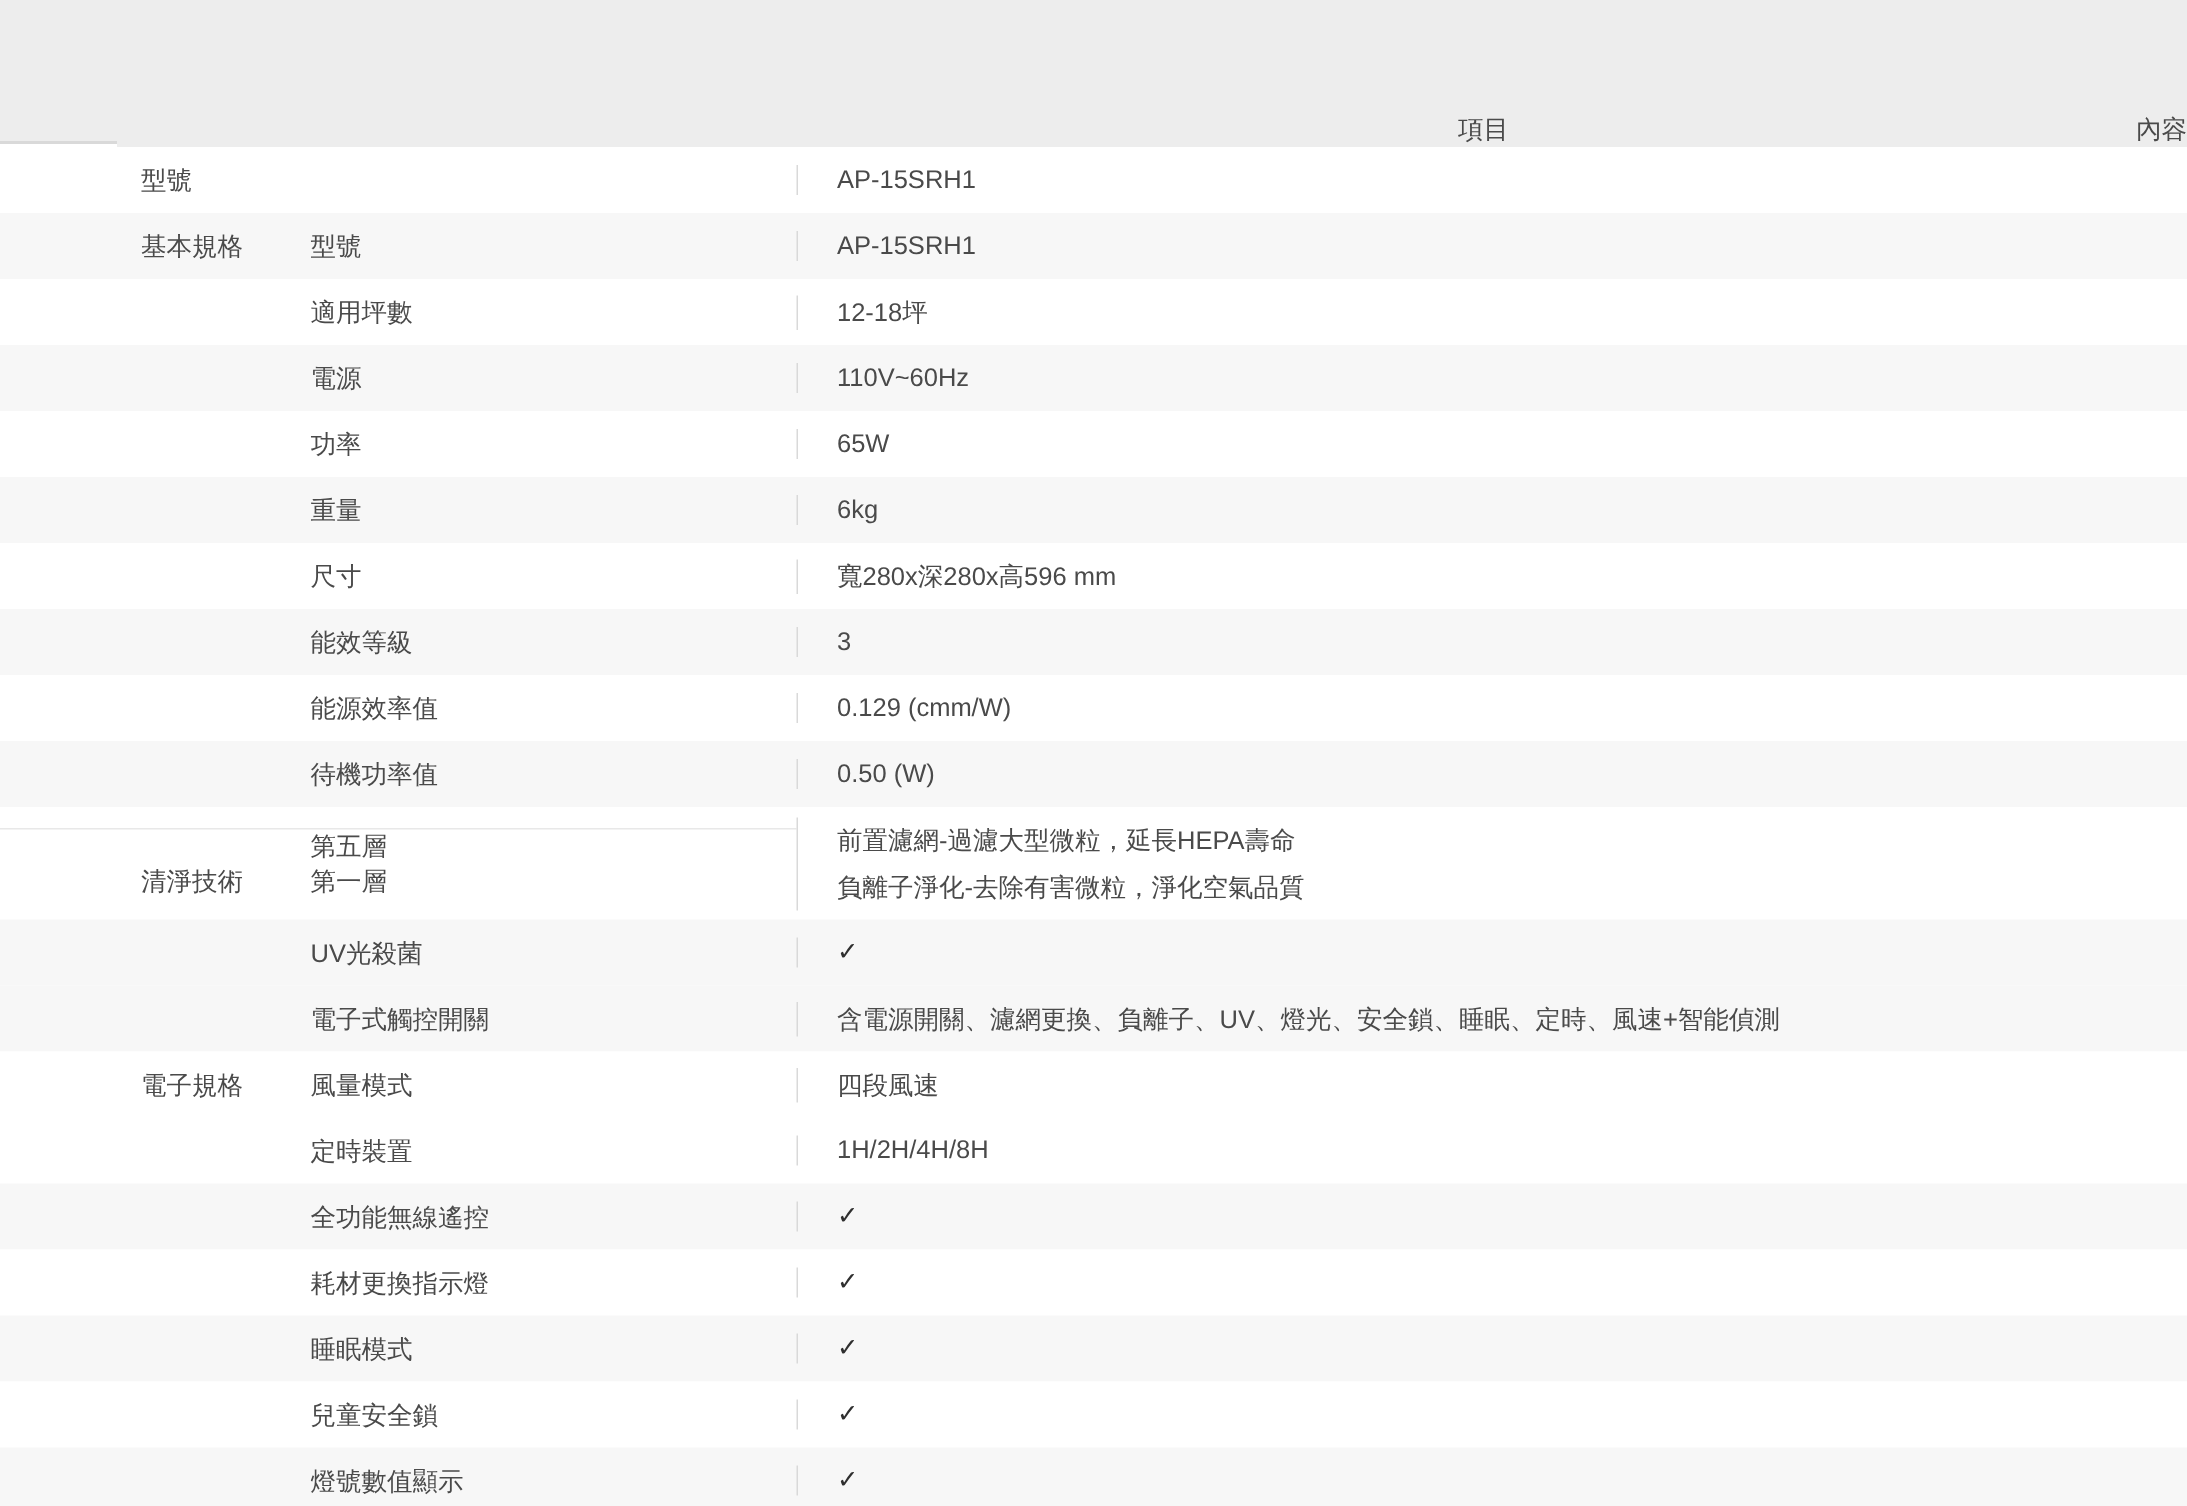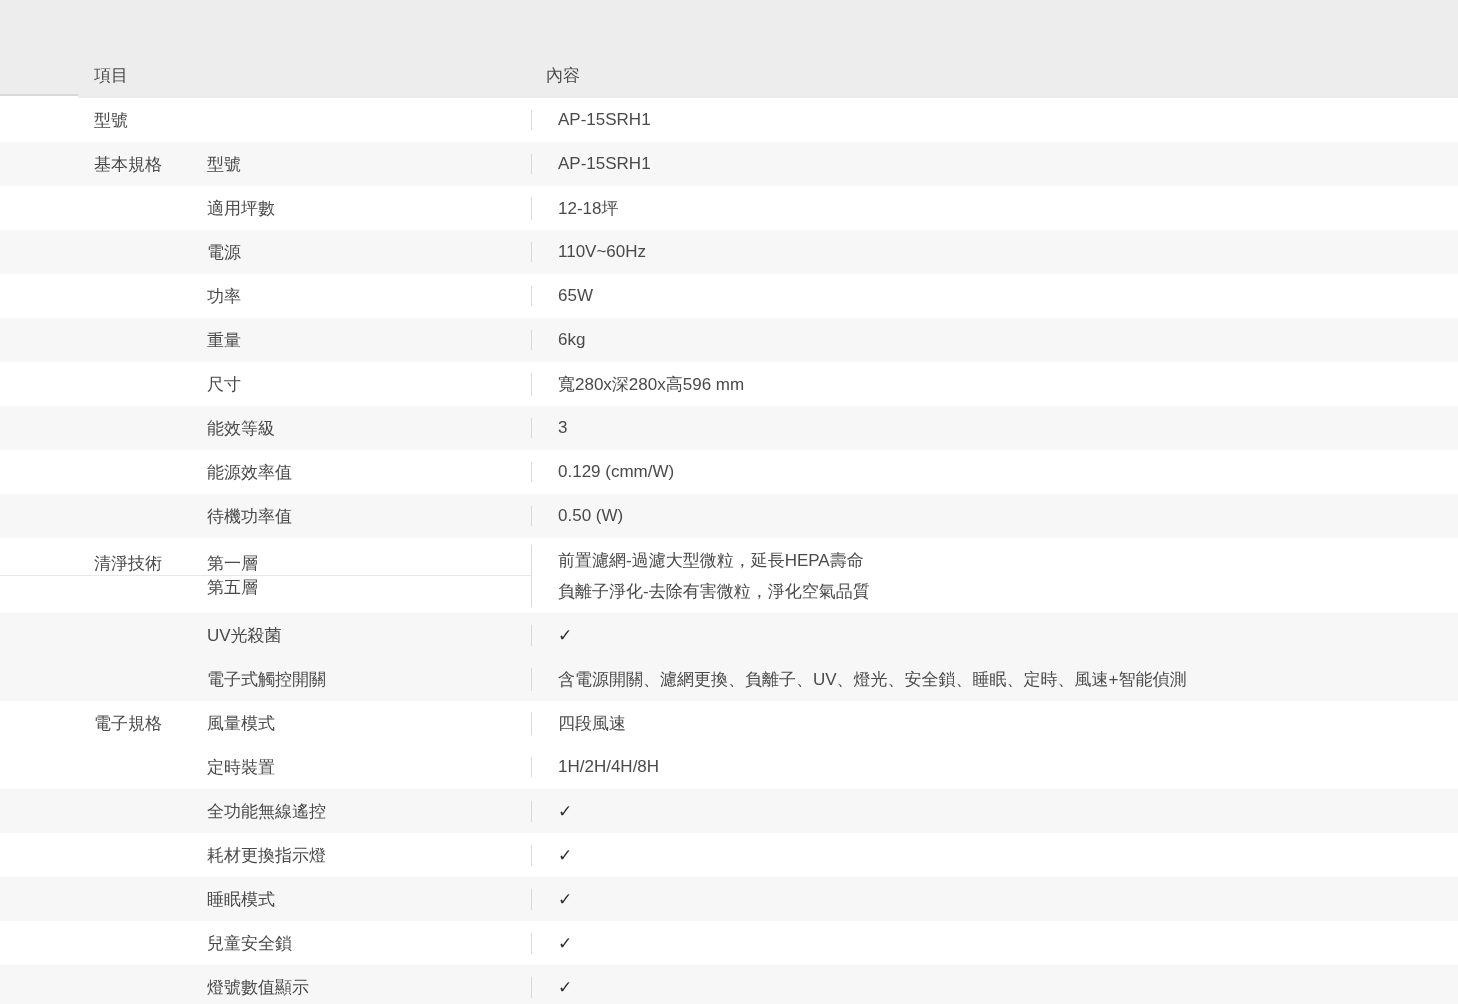--- a/index.html
+++ b/index.html
@@ -23,21 +23,22 @@
   }
   .spec-table { width: 1458px; }
 
   
   .thead {
     position: relative;
     height: 98px;
     background: var(--header-bg);
     display: flex;
     align-items: flex-end;
-    padding-bottom: 11px;
+    padding-bottom: 0;
+    justify-content: flex-end;
   }
   .thead .h-item { width: 531px; padding-left: 94px; flex-shrink: 0; }
   .thead .h-content { padding-left: 15px; }
   .thead .notch {
     position: absolute;
     left: 0; bottom: 0;
     width: 78px; height: 4px;
     background: #ffffff;
     border-top: 2px solid var(--notch-border);
   }
@@ -159,28 +160,28 @@
         <div class="c2">能源效率值</div>
         <div class="cv">0.129 (cmm/W)</div>
       </div>
       <div class="row alt">
         <div class="c1"></div>
         <div class="c2">待機功率值</div>
         <div class="cv">0.50 (W)</div>
       </div>
       <div class="row double">
         <div class="dleft">
+          <div class="dl-row second">
+            <div class="c1"></div>
+            <div class="c2s">第五層</div>
+          </div>
           <div class="dl-row">
             <div class="c1">清淨技術</div>
             <div class="c2s">第一層</div>
           </div>
-          <div class="dl-row second">
-            <div class="c1"></div>
-            <div class="c2s">第五層</div>
-          </div>
         </div>
         <div class="cv multi">
           <div class="vline">前置濾網-過濾大型微粒，延長HEPA壽命</div>
           <div class="vline">負離子淨化-去除有害微粒，淨化空氣品質</div>
         </div>
       </div>
       <div class="row alt">
         <div class="c1"></div>
         <div class="c2">UV光殺菌</div>
         <div class="cv">

